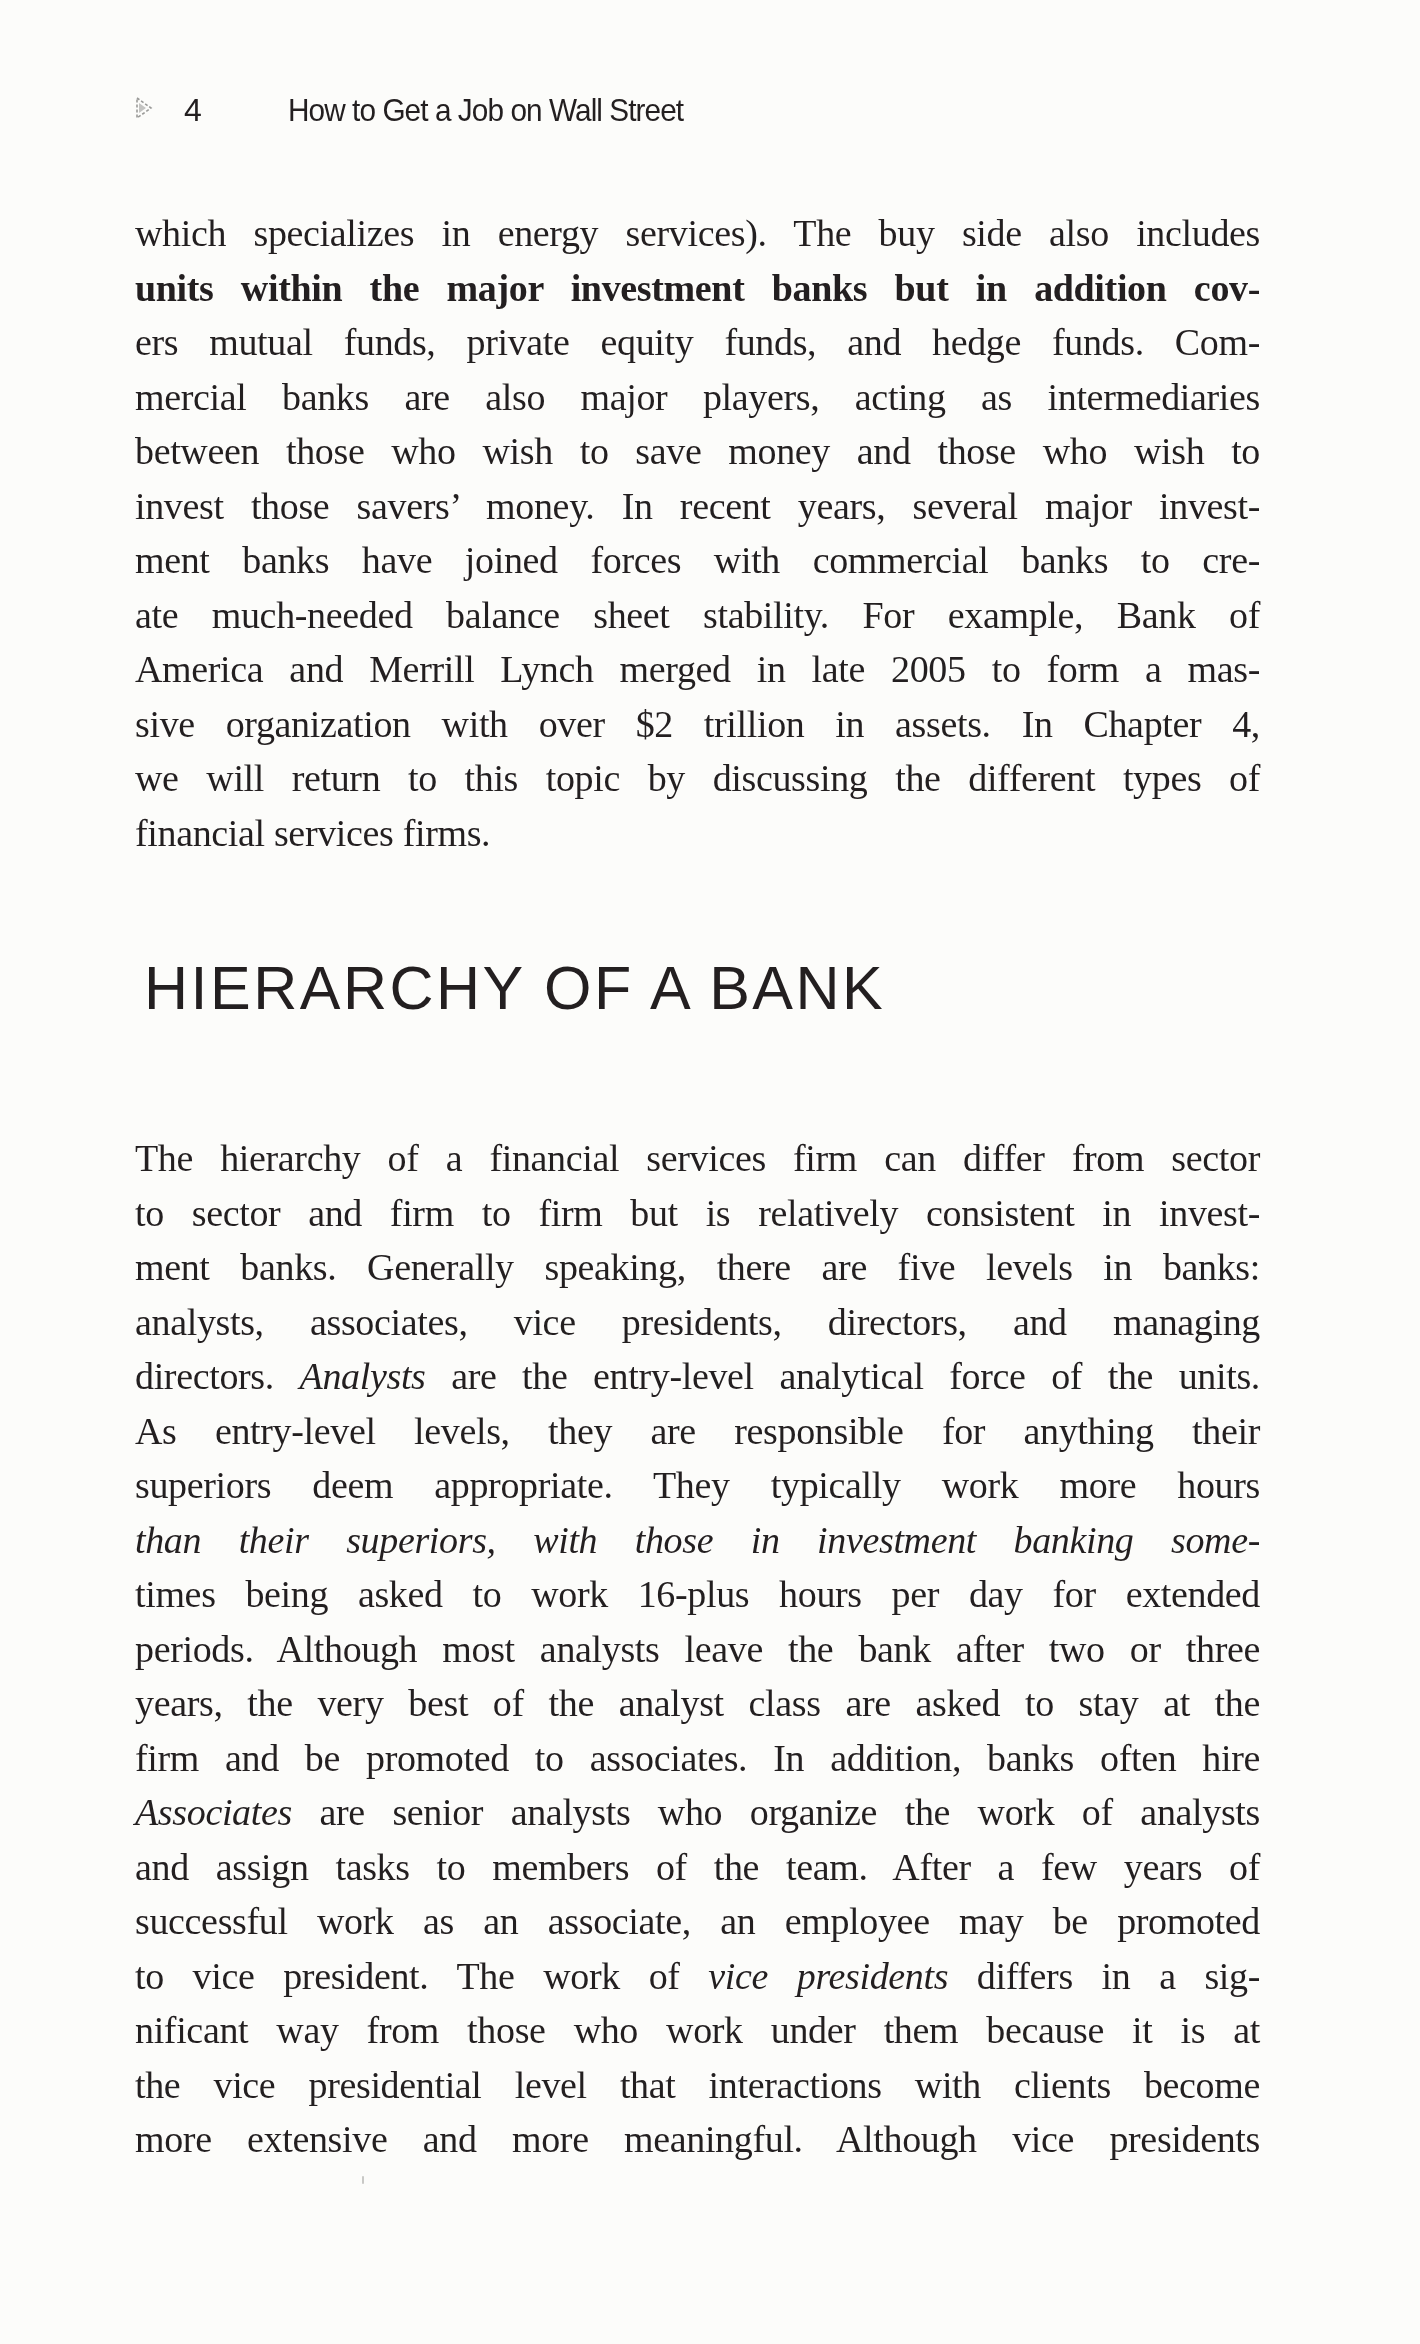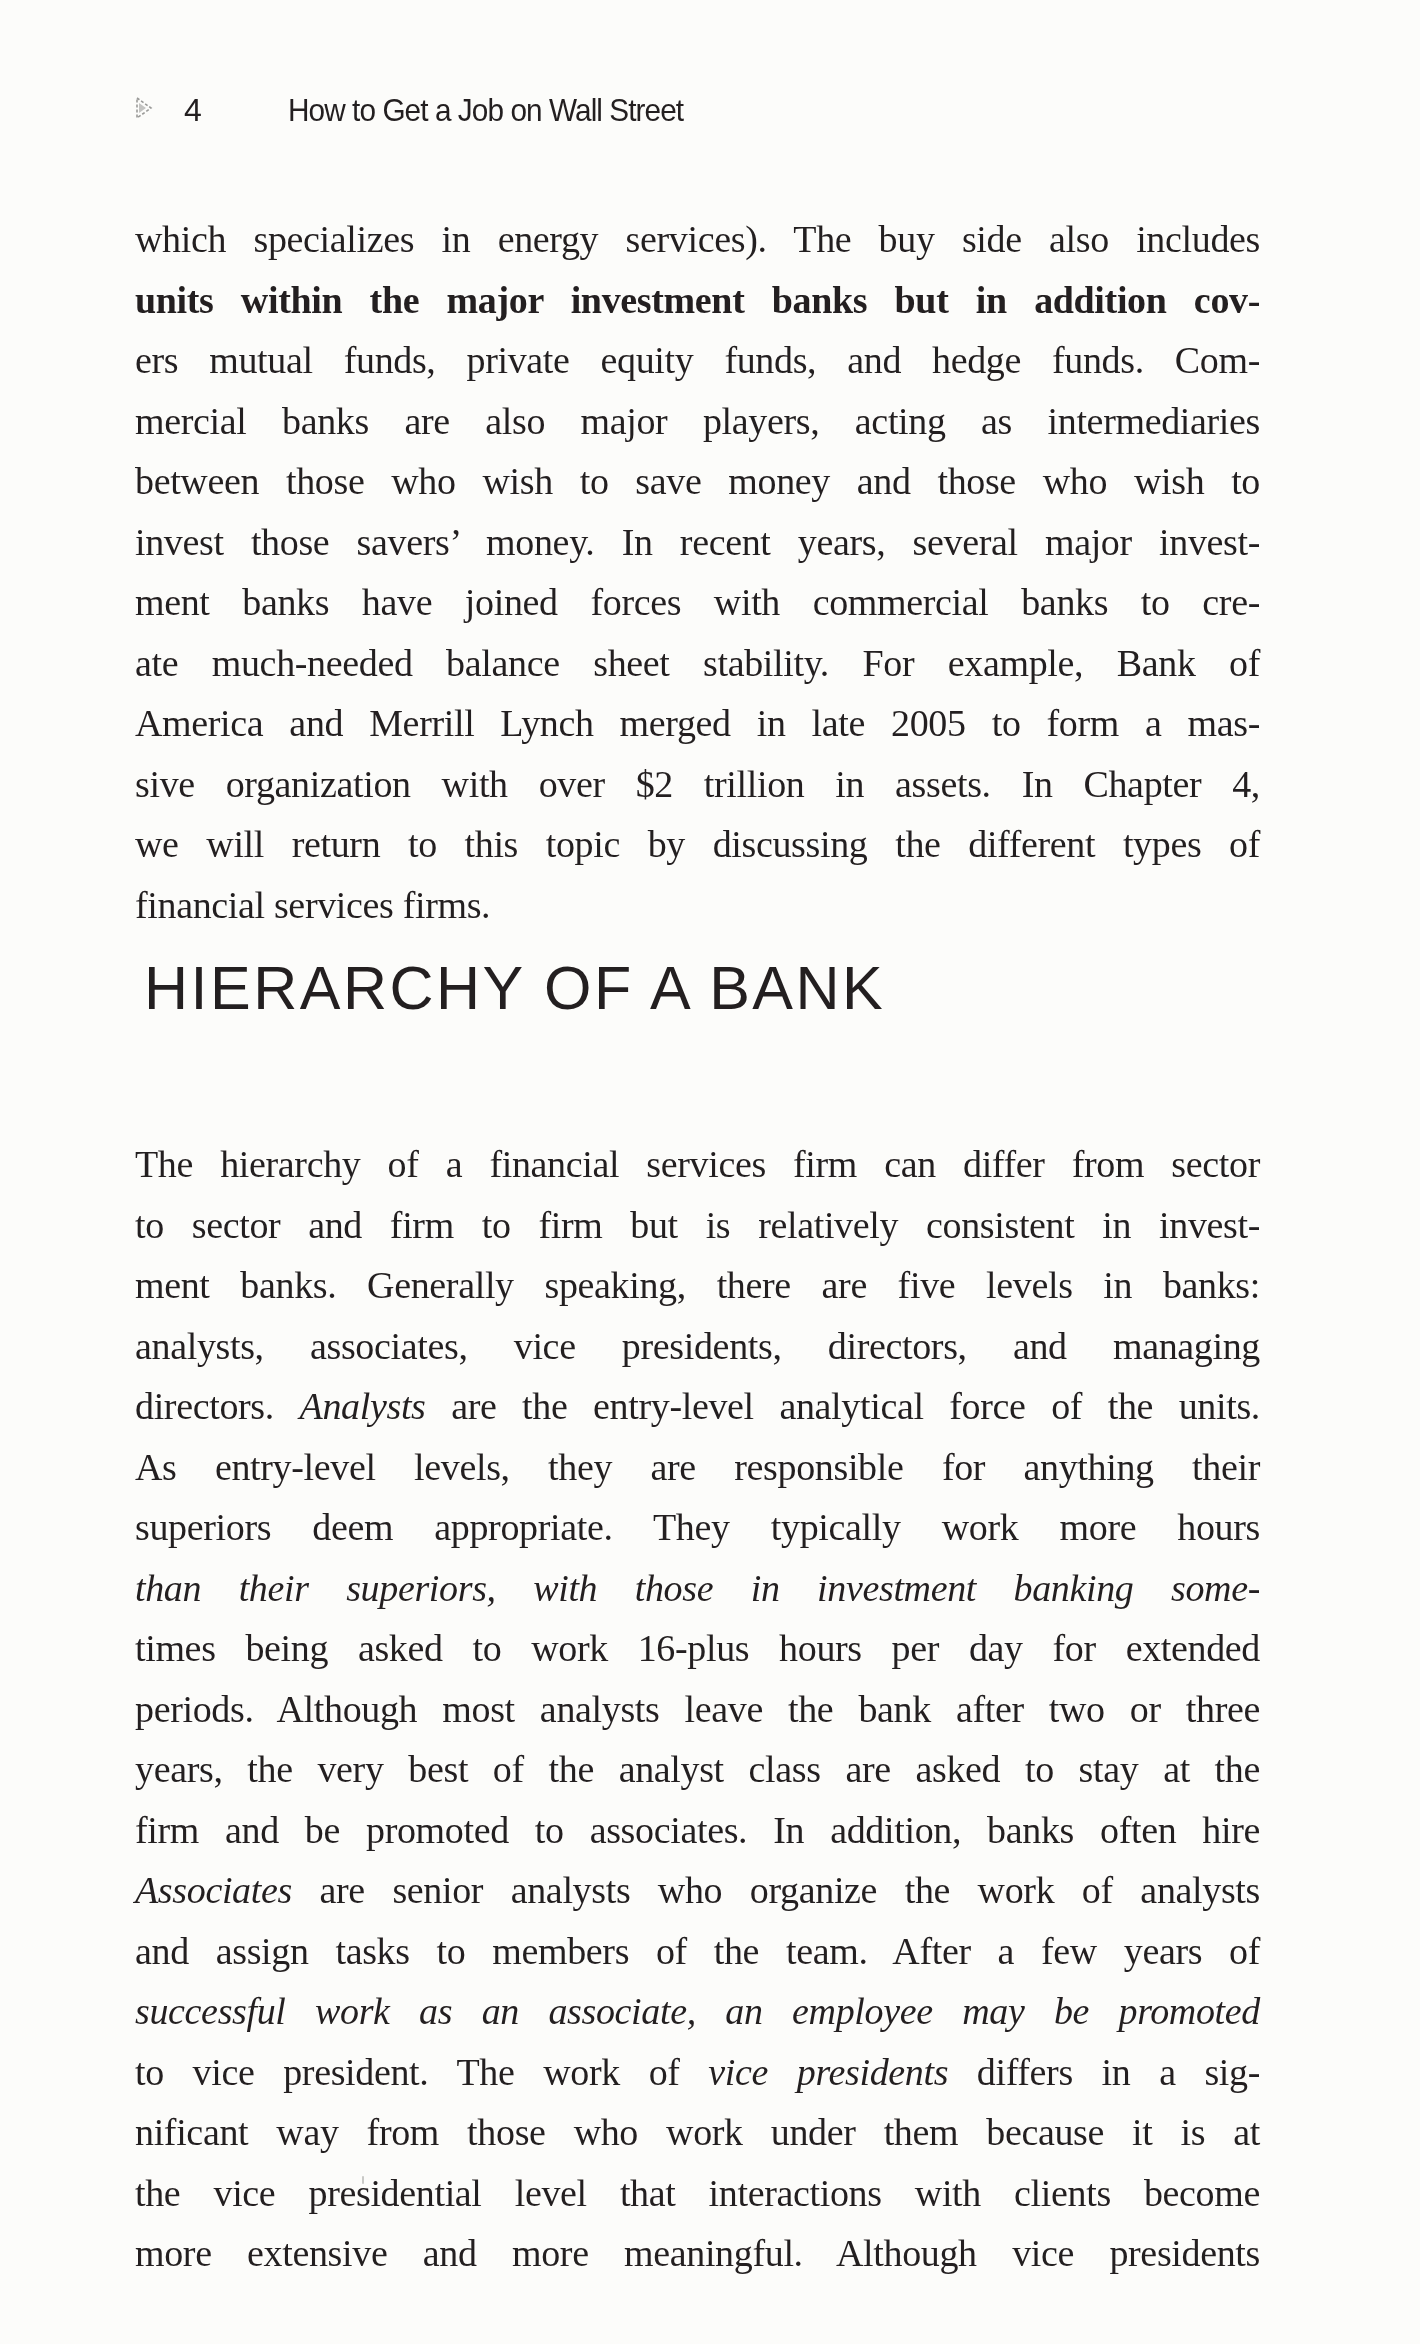--- a/index.html
+++ b/index.html
@@ -29,21 +29,20 @@
     position: absolute; left: 135px; width: 1125px;
     font-family: "Liberation Serif", serif;
     font-size: 38px;
     letter-spacing: -0.35px;
   }
   .line {
     display: block; height: 54.5px; line-height: 54.5px;
     text-align: justify; text-align-last: justify;
     white-space: nowrap;
     word-spacing: 0;
-    margin-top: 6px;
   }
   .line.last { text-align-last: left; }
   .section-heading {
     position: absolute; left: 144px; top: 952px;
     font-family: "Liberation Sans", sans-serif;
     font-size: 61px; line-height: 72px; letter-spacing: 2.5px;
     font-weight: normal; margin: 0; color: #231f20; white-space: nowrap;
   }
   .speck {
     position: absolute; left: 362px; top: 2176px; width: 2px; height: 8px;
@@ -88,20 +87,20 @@
   <span class="line" style="white-space: normal; display: block; width: 1125px;"><span>directors. </span><em>Analysts</em><span> are the entry-level analytical force of the units.</span></span>
   <span class="line" style="white-space: normal; display: block; width: 1125px;">As entry-level levels, they are responsible for anything their</span>
   <span class="line" style="white-space: normal; display: block; width: 1125px;">superiors deem appropriate. They typically work more hours</span>
   <span class="line" style="white-space: normal; display: block; width: 1125px; font-style: italic;">than their superiors, with those in investment banking some-</span>
   <span class="line" style="white-space: normal; display: block; width: 1125px;">times being asked to work 16-plus hours per day for extended</span>
   <span class="line" style="white-space: normal; display: block; width: 1125px;">periods. Although most analysts leave the bank after two or three</span>
   <span class="line" style="white-space: normal; display: block; width: 1125px;">years, the very best of the analyst class are asked to stay at the</span>
   <span class="line" style="white-space: normal; display: block; width: 1125px;">firm and be promoted to associates. In addition, banks often hire</span>
   <span class="line" style="white-space: normal; display: block; width: 1125px;"><span></span><em>Associates</em><span> are senior analysts who organize the work of analysts</span></span>
   <span class="line" style="white-space: normal; display: block; width: 1125px;">and assign tasks to members of the team. After a few years of</span>
-  <span class="line" style="white-space: normal; display: block; width: 1125px; font-style: italic;">successful work as an associate, an employee may be promoted</span>
+  <span class="line" style="white-space: normal; display: block; width: 1125px;">successful work as an associate, an employee may be promoted</span>
   <span class="line" style="white-space: normal; display: block; width: 1125px;"><span>to vice president. The work of </span><em>vice presidents</em><span> differs in a sig-</span></span>
   <span class="line" style="white-space: normal; display: block; width: 1125px;">nificant way from  those who work under them because it is at</span>
   <span class="line" style="white-space: normal; display: block; width: 1125px;">the vice presidential level that interactions with clients become</span>
   <span class="line" style="white-space: normal; display: block; width: 1125px;">more extensive and more meaningful. Although vice presidents</span>
 </div>
 
 <div class="speck"></div>
 
 </body></html>

